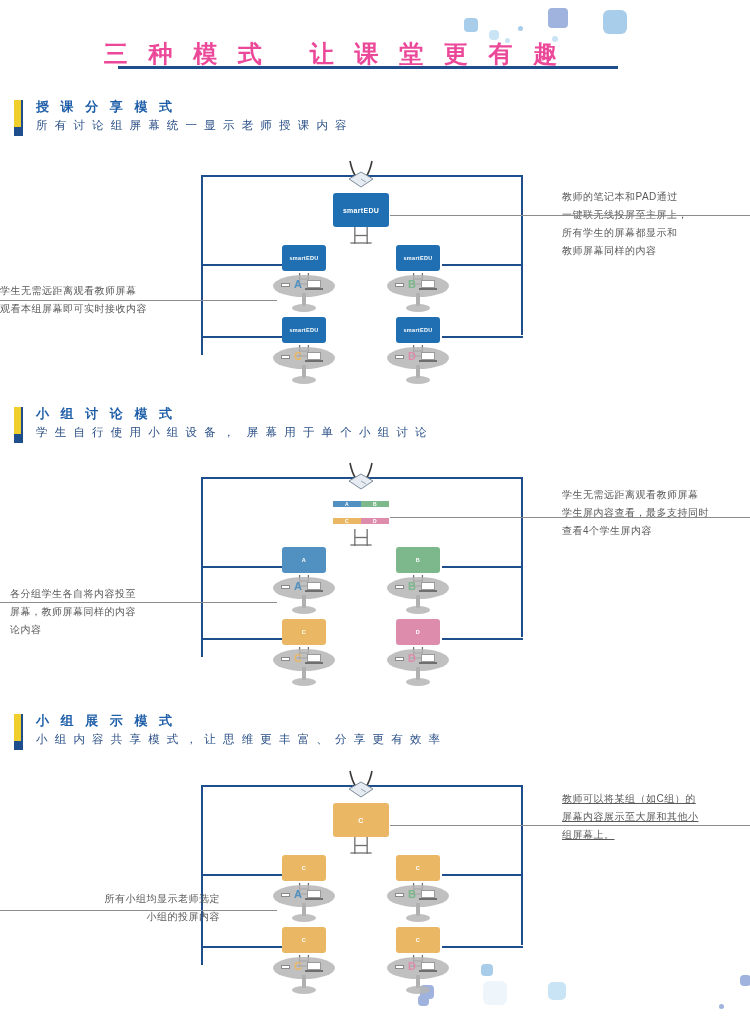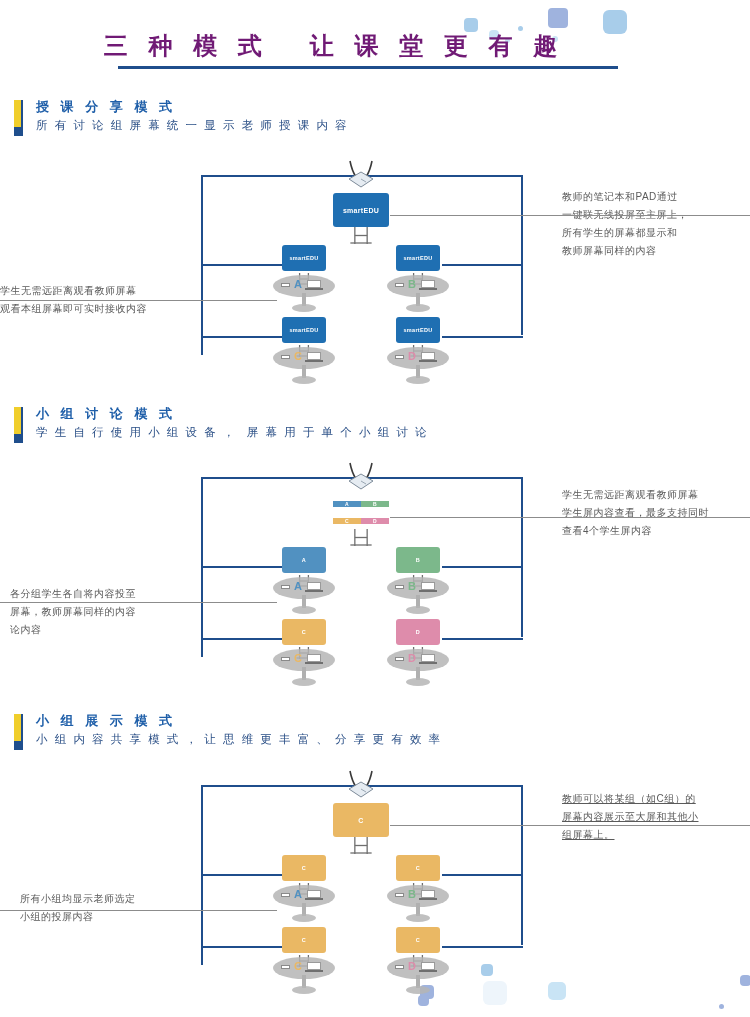--- a/index.html
+++ b/index.html
@@ -9,23 +9,23 @@
     background:#ffffff; overflow:hidden;
     font-family:"Liberation Sans","DejaVu Sans",sans-serif;
     color:#1f4e8c;
   }
 
   
   .deco { position:absolute; border-radius:4px; }
 
   
   #page-title {
-    position:absolute; left:0; top:30px; width:668px;
+    position:absolute; left:0; top:38px; width:668px;
     text-align:center; font-size:24px; letter-spacing:7px;
-    color:#701a75; font-weight:600; white-space:pre;
+    color:#ec4899; font-weight:600; white-space:pre;
   }
   #title-rule {
     position:absolute; left:118px; top:66px; width:500px; height:3px;
     background:#1f4e8c;
   }
 
   
   .sec-head { position:absolute; left:14px; }
   .sec-mark {
     position:absolute; left:0; top:2px; width:7px; height:36px;
@@ -456,16 +456,16 @@
           <div class="lap-base"></div>
         </div>
         <div class="pad"></div>
         <div class="glyph" style="color:#de8cab;">D</div>
       </div>
     </div>
     <div class="callout right" style="top:790px;width:180px;text-decoration:underline;">教师可以将某组（如C组）的
 屏幕内容展示至大屏和其他小
 组屏幕上。</div>
     <div class="lead" style="left:390px;top:825px;width:360px;"></div>
-    <div class="callout left" style="left:20px;top:890px;width:200px;">所有小组均显示老师选定
+    <div class="callout left" style="left:20px;top:890px;width:200px;text-align:right;">所有小组均显示老师选定
 小组的投屏内容</div>
     <div class="lead" style="left:0px;top:910px;width:277px;"></div>
   </div>
 
 </body></html>

